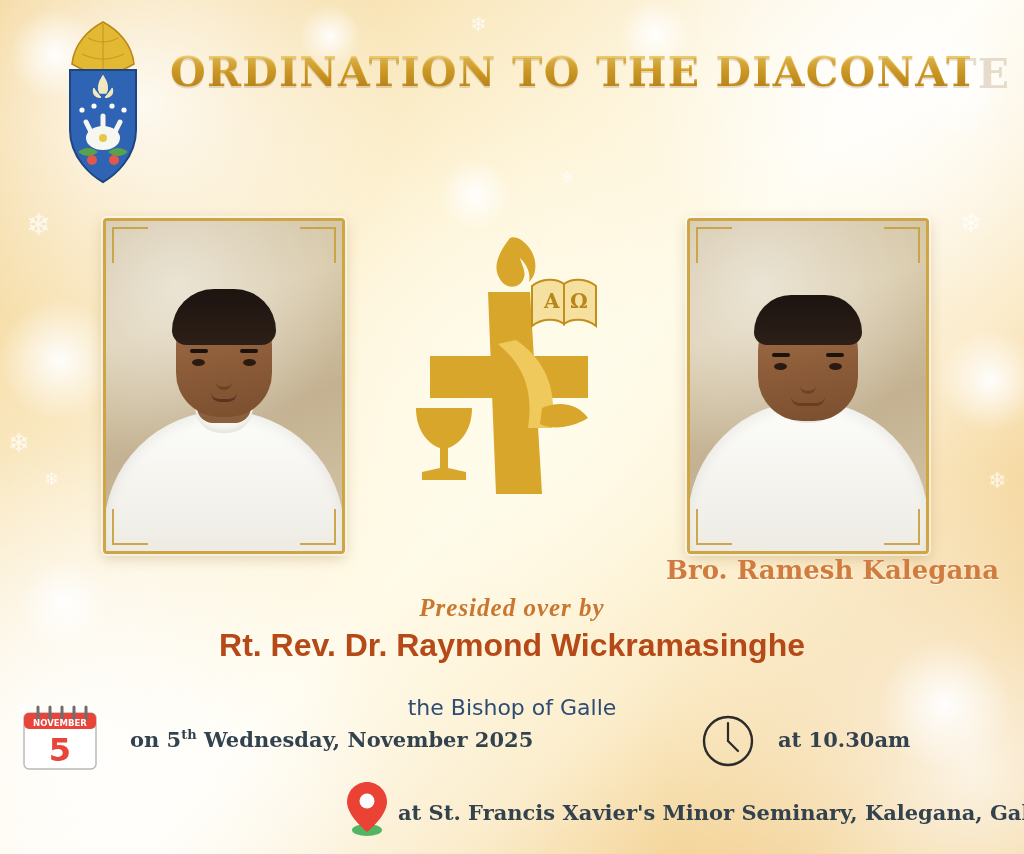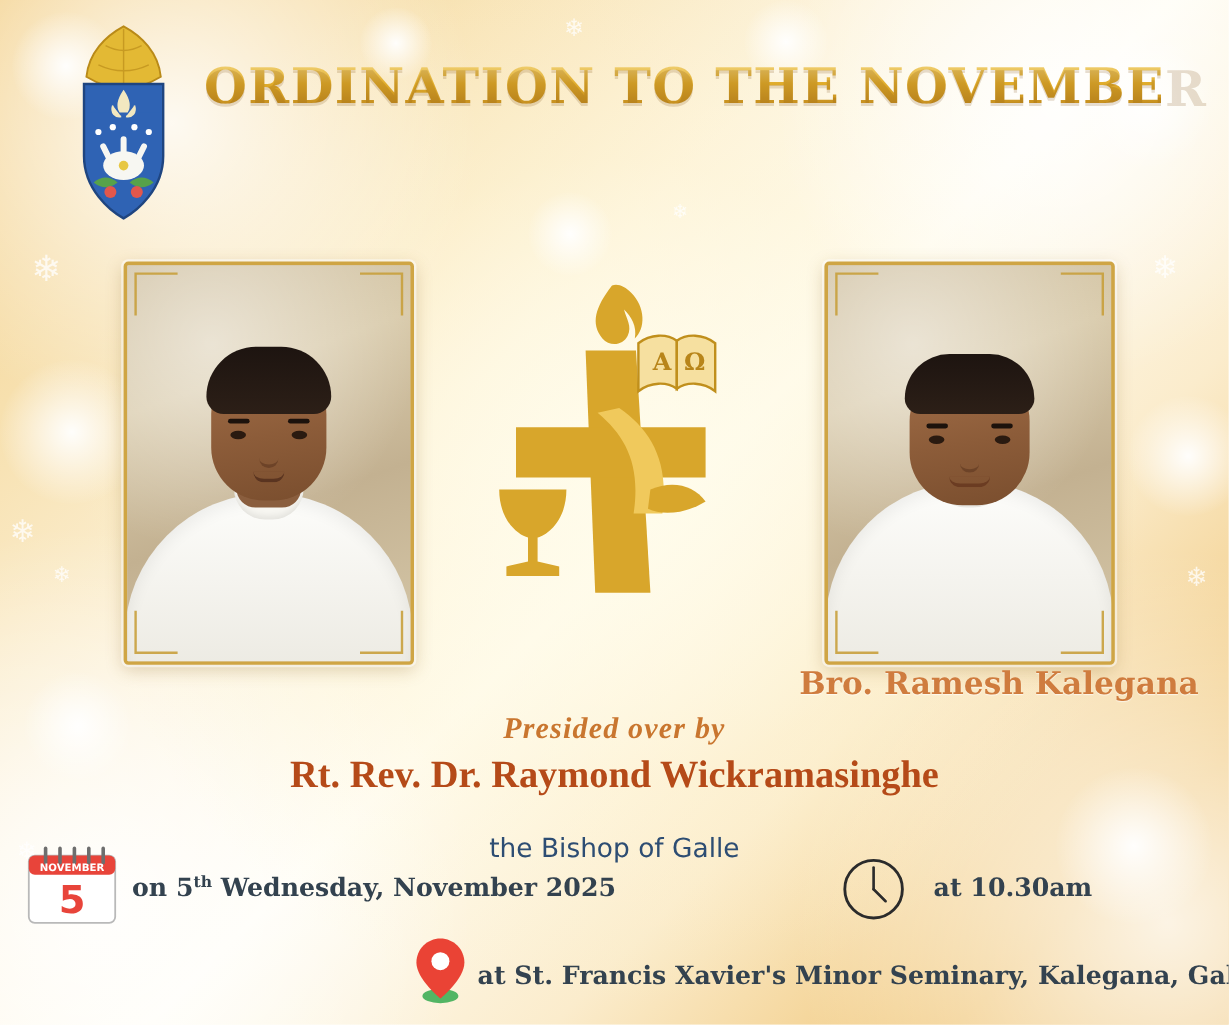--- a/index.html
+++ b/index.html
@@ -226,41 +226,41 @@
     font-weight: bold;
     color: #c9762f;
     letter-spacing: 1px;
   }
   #bishop-name {
     position: absolute;
     left: 162px;
     top: 627px;
     width: 700px;
     text-align: center;
-    font-family: Liberation Serif, serif;
+    font-family: Liberation Sans, sans-serif;
     font-weight: bold;
     font-size: 32px;
     color: #b54a18;
   }
   #bishop-role {
     position: absolute;
     left: 262px;
     top: 675px;
     width: 500px;
     text-align: center;
     font-family: "DejaVu Sans", sans-serif;
     font-size: 22px;
     color: #2d4d73;
     margin-top: 20px;
   }
 
   
   #date-row {
     position: absolute;
-    left: 110px;
+    left: 130px;
     top: 727px;
     font-family: "DejaVu Serif", serif;
     font-weight: bold;
     font-size: 21px;
     color: #33424f;
     white-space: nowrap;
     text-align: right;
   }
   #date-row sup { font-size: 13px; }
   #time-row {
@@ -336,21 +336,21 @@
         <circle cx="55" cy="120" r="4" fill="#e7c743"></circle>
         <path d="M30 134 Q40 126 50 134 Q40 142 30 134 Z" fill="#57a24a"></path>
         <path d="M60 134 Q70 126 80 134 Q70 142 60 134 Z" fill="#57a24a"></path>
         <circle cx="44" cy="142" r="5" fill="#e2574c"></circle>
         <circle cx="66" cy="142" r="5" fill="#e2574c"></circle>
       </g>
     </svg>
   </div>
 
   <div id="title-block">
-    <h1 id="main-title">ORDINATION TO THE NOVEMBER</h1>
+    <h1 id="main-title">ORDINATION TO THE DIACONATE</h1>
   </div>
 
   <div class="photo-frame" id="frame-left">
     <div class="photo-bg"></div>
     <div class="person">
       <div class="shirt"></div>
       <div class="collar"></div>
       <div class="neck"></div>
       <div class="head" style="top:76px;"></div>
       <div class="hair" style="top:68px;"></div>

